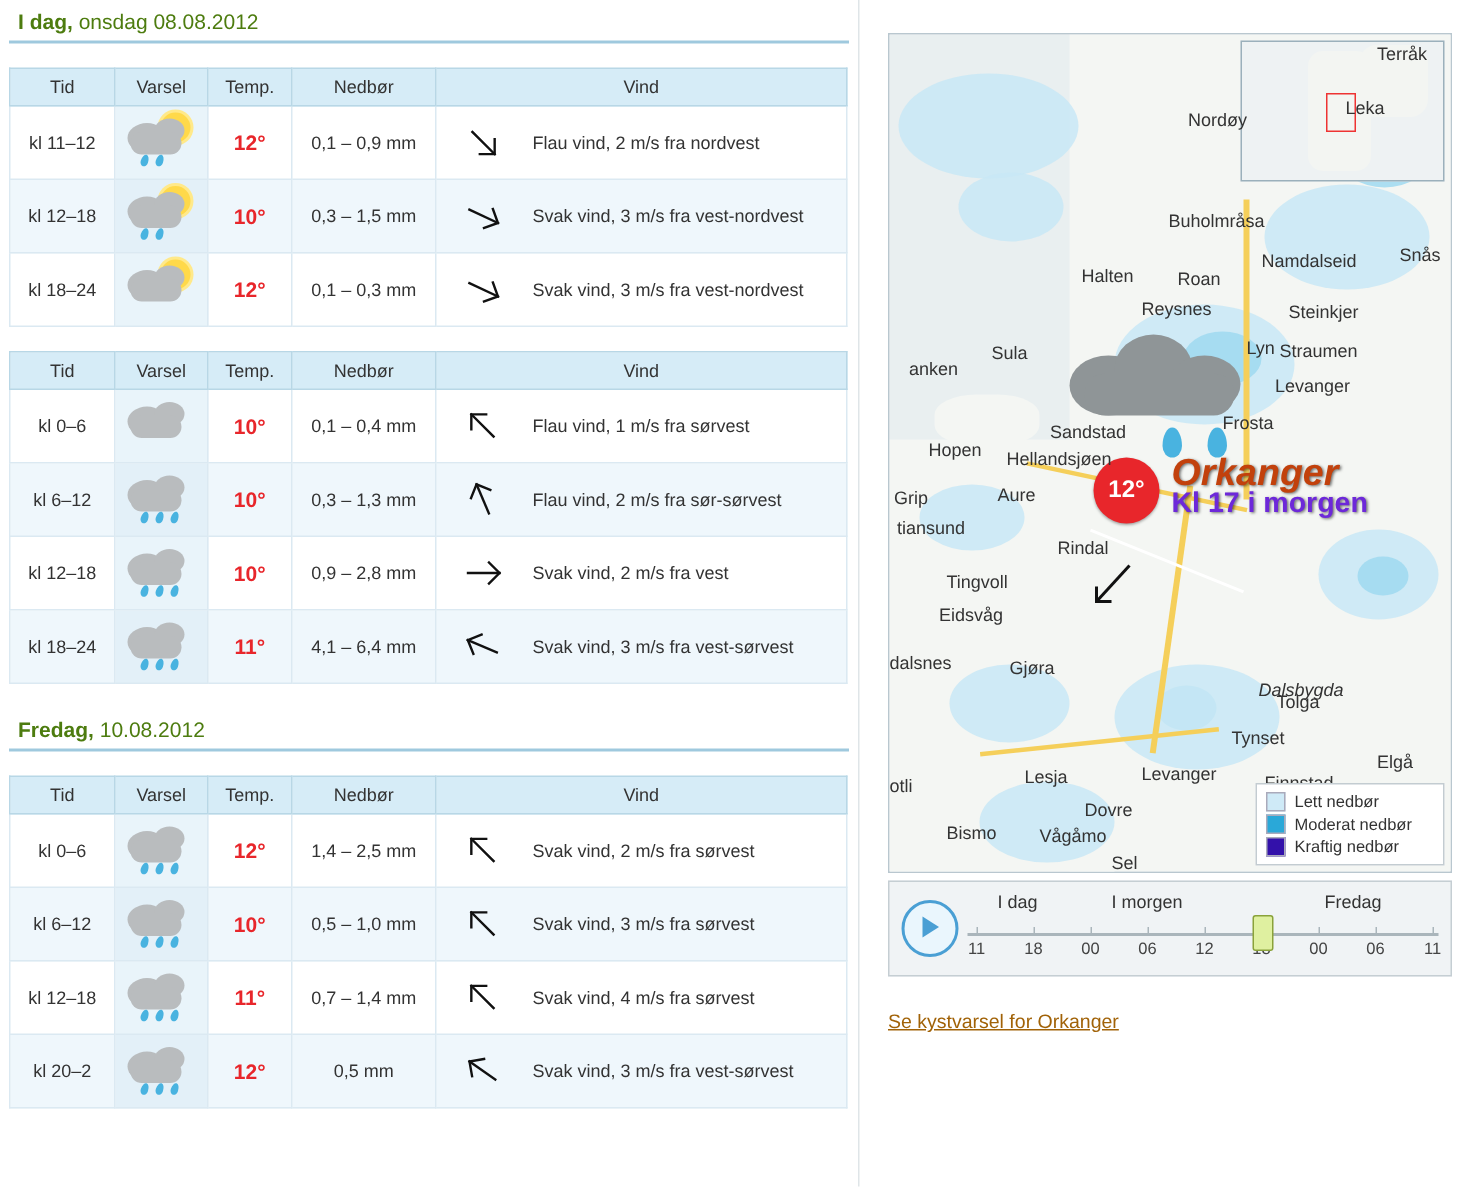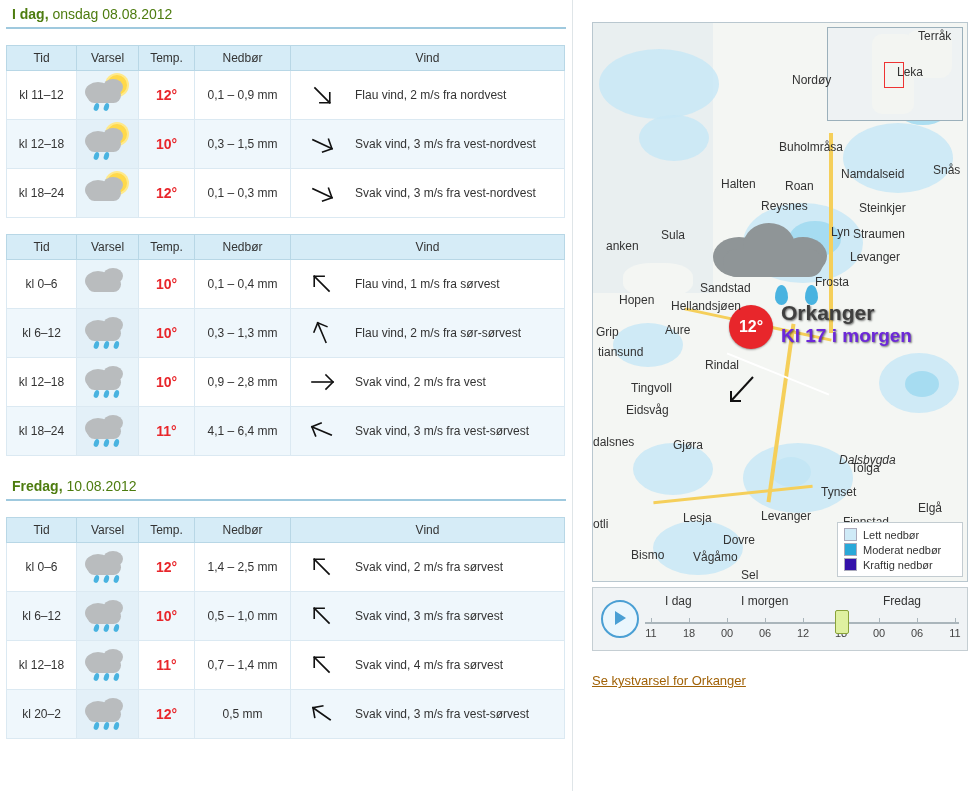--- a/index.html
+++ b/index.html
@@ -110,22 +110,22 @@
   .bigcloud .bc{position:absolute;background:#8f9597;border-radius:50%;}
   .bigdrop{position:absolute;width:13px;height:20px;background:#49b3e0;
     border-radius:50% 50% 50% 50%/62% 62% 38% 38%;}
   .temp-bubble{
     position:absolute;left:136px;top:282px;width:44px;height:44px;border-radius:50%;
     background:#e8262b;color:#fff;font-weight:bold;font-size:16px;
     display:flex;align-items:center;justify-content:center;
     box-shadow:0 1px 2px rgba(0,0,0,.35);
   }
   .place-label{
-    position:absolute;left:188px;top:278px;color:#404040;font-weight:bold;
-    font-size:21px;text-shadow:1px 1px 2px rgba(0,0,0,.55);
+    position:absolute;left:188px;top:278px;color:#c2410c;font-weight:bold;
+    font-size:25px;text-shadow:1px 1px 2px rgba(0,0,0,.55);font-style:italic;
   }
   .place-time{
     position:absolute;left:188px;top:302px;color:#6d28d9;font-weight:bold;
     font-size:19px;text-shadow:1px 1px 2px rgba(0,0,0,.55);
   }
   .legend{
     position:absolute;right:4px;bottom:4px;width:112px;
     background:#fff;border:1px solid #c3ccd1;padding:4px 6px;
     font-size:11px;color:#333;
   }

